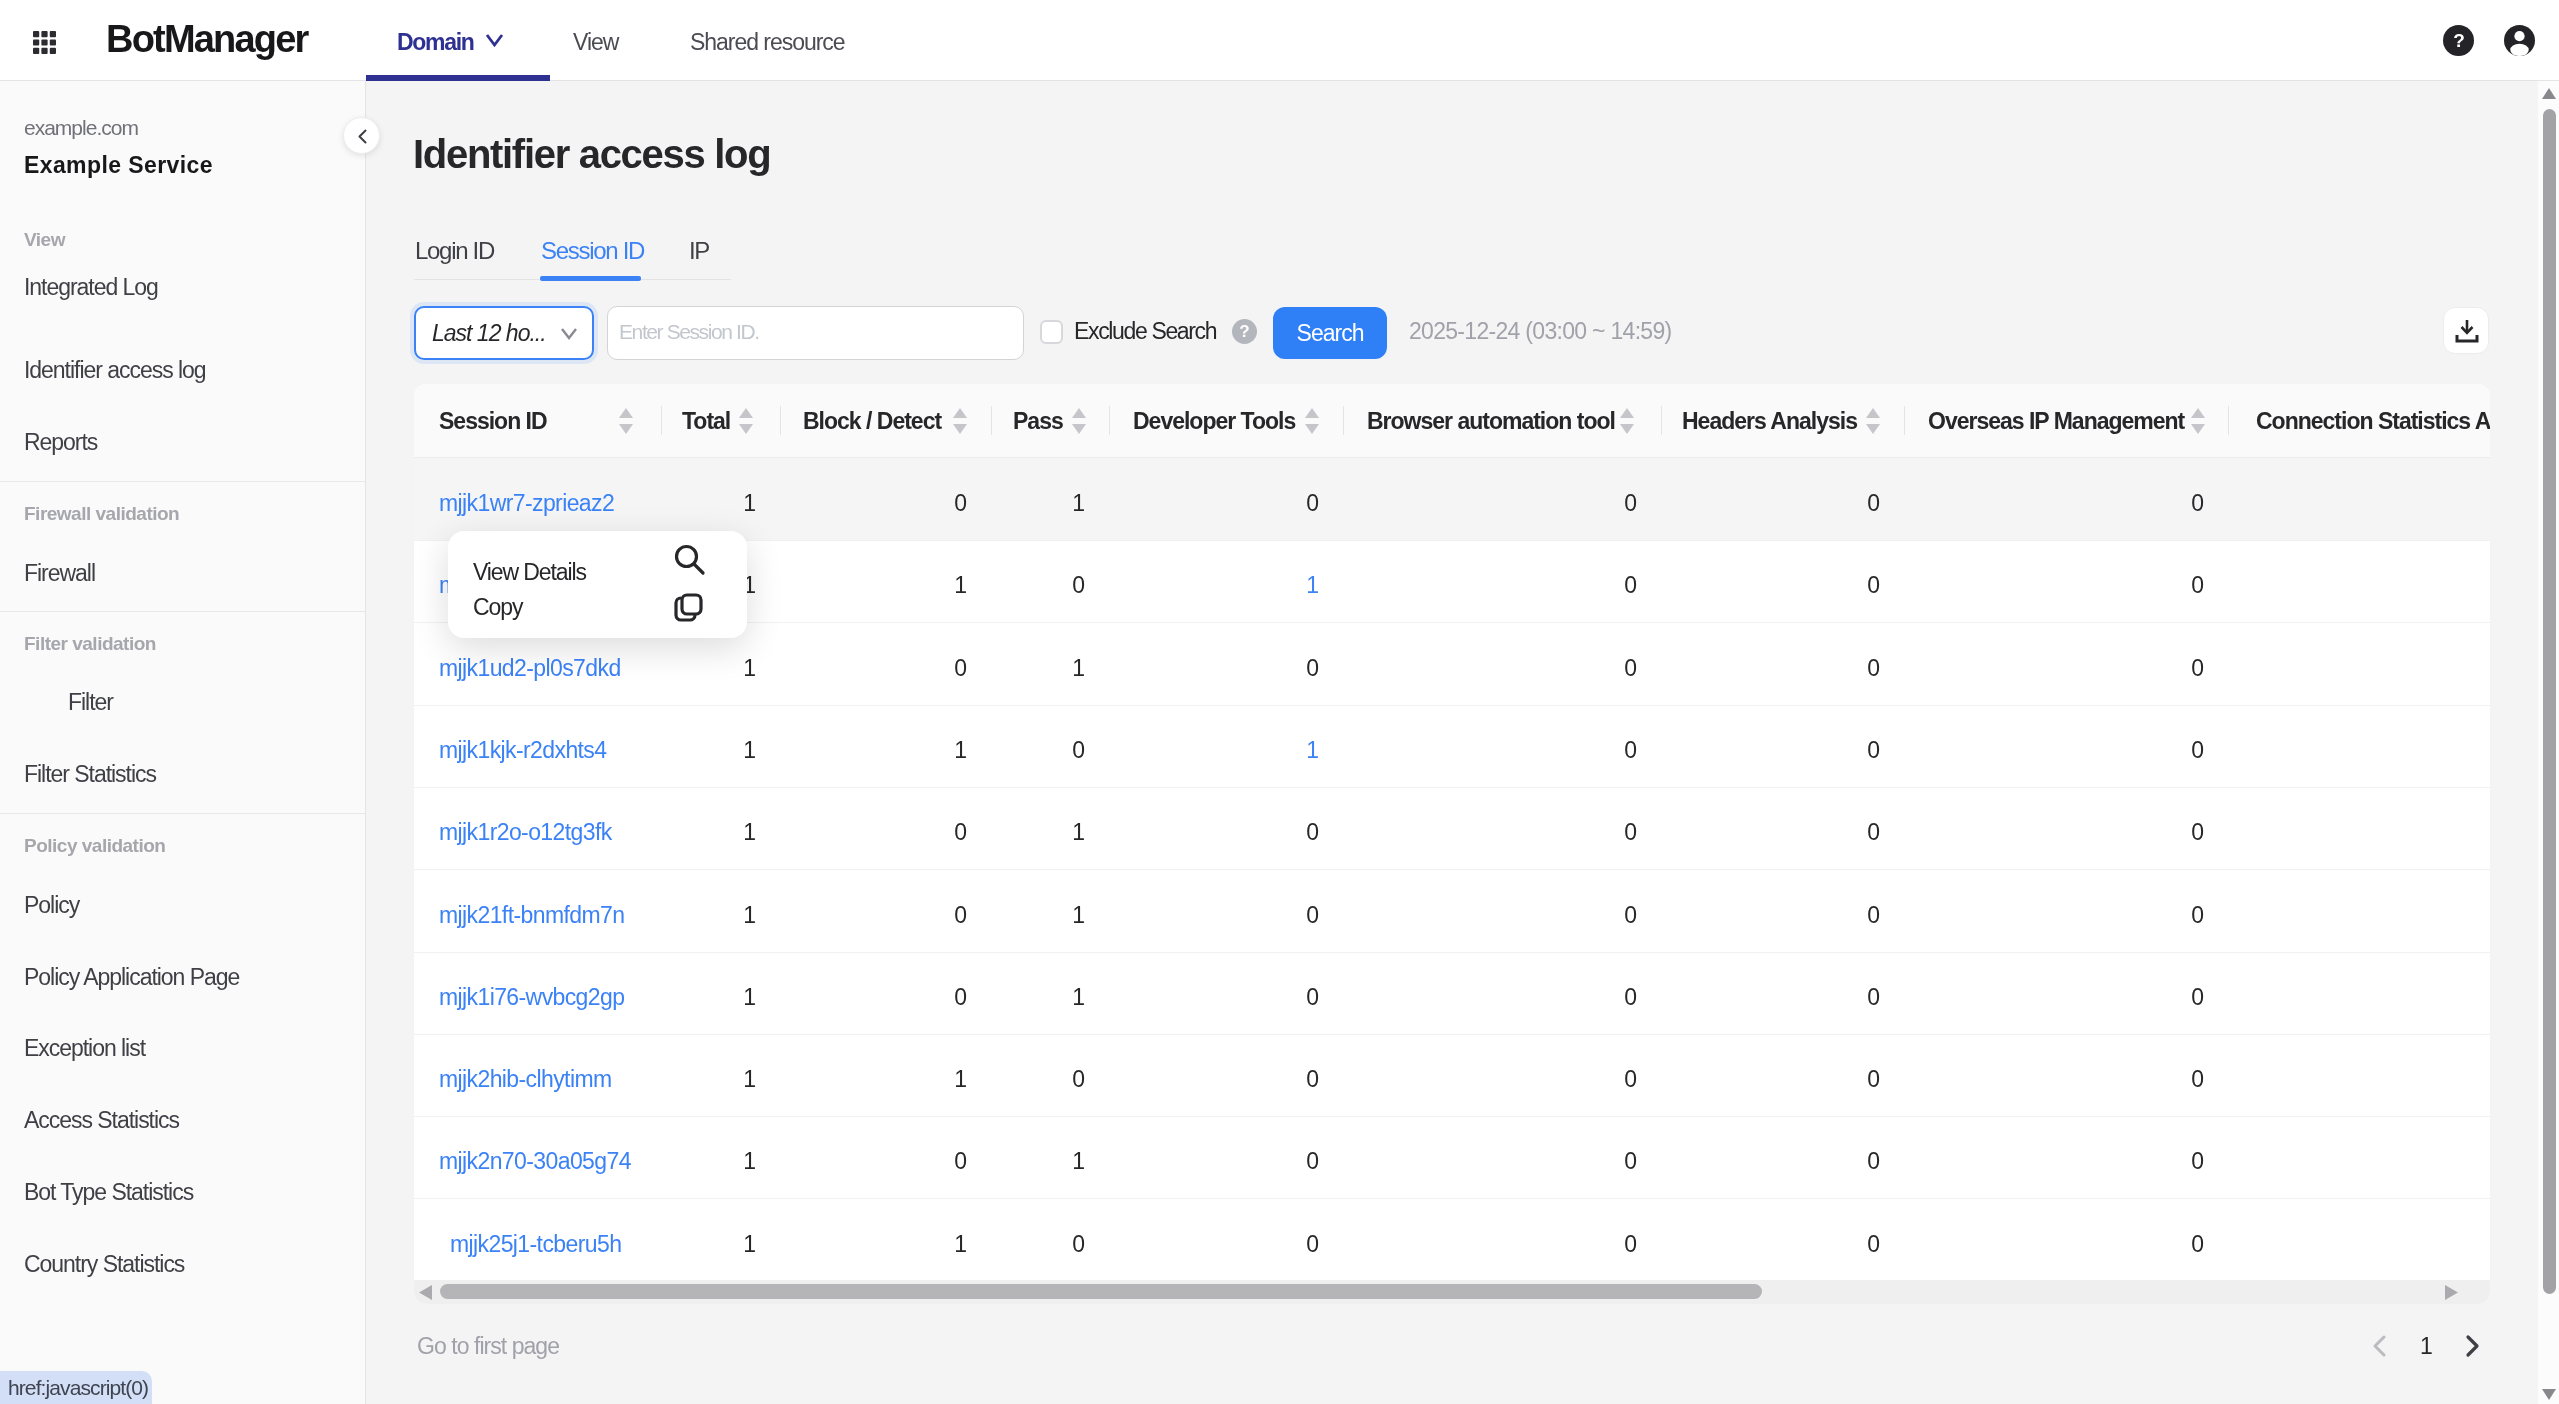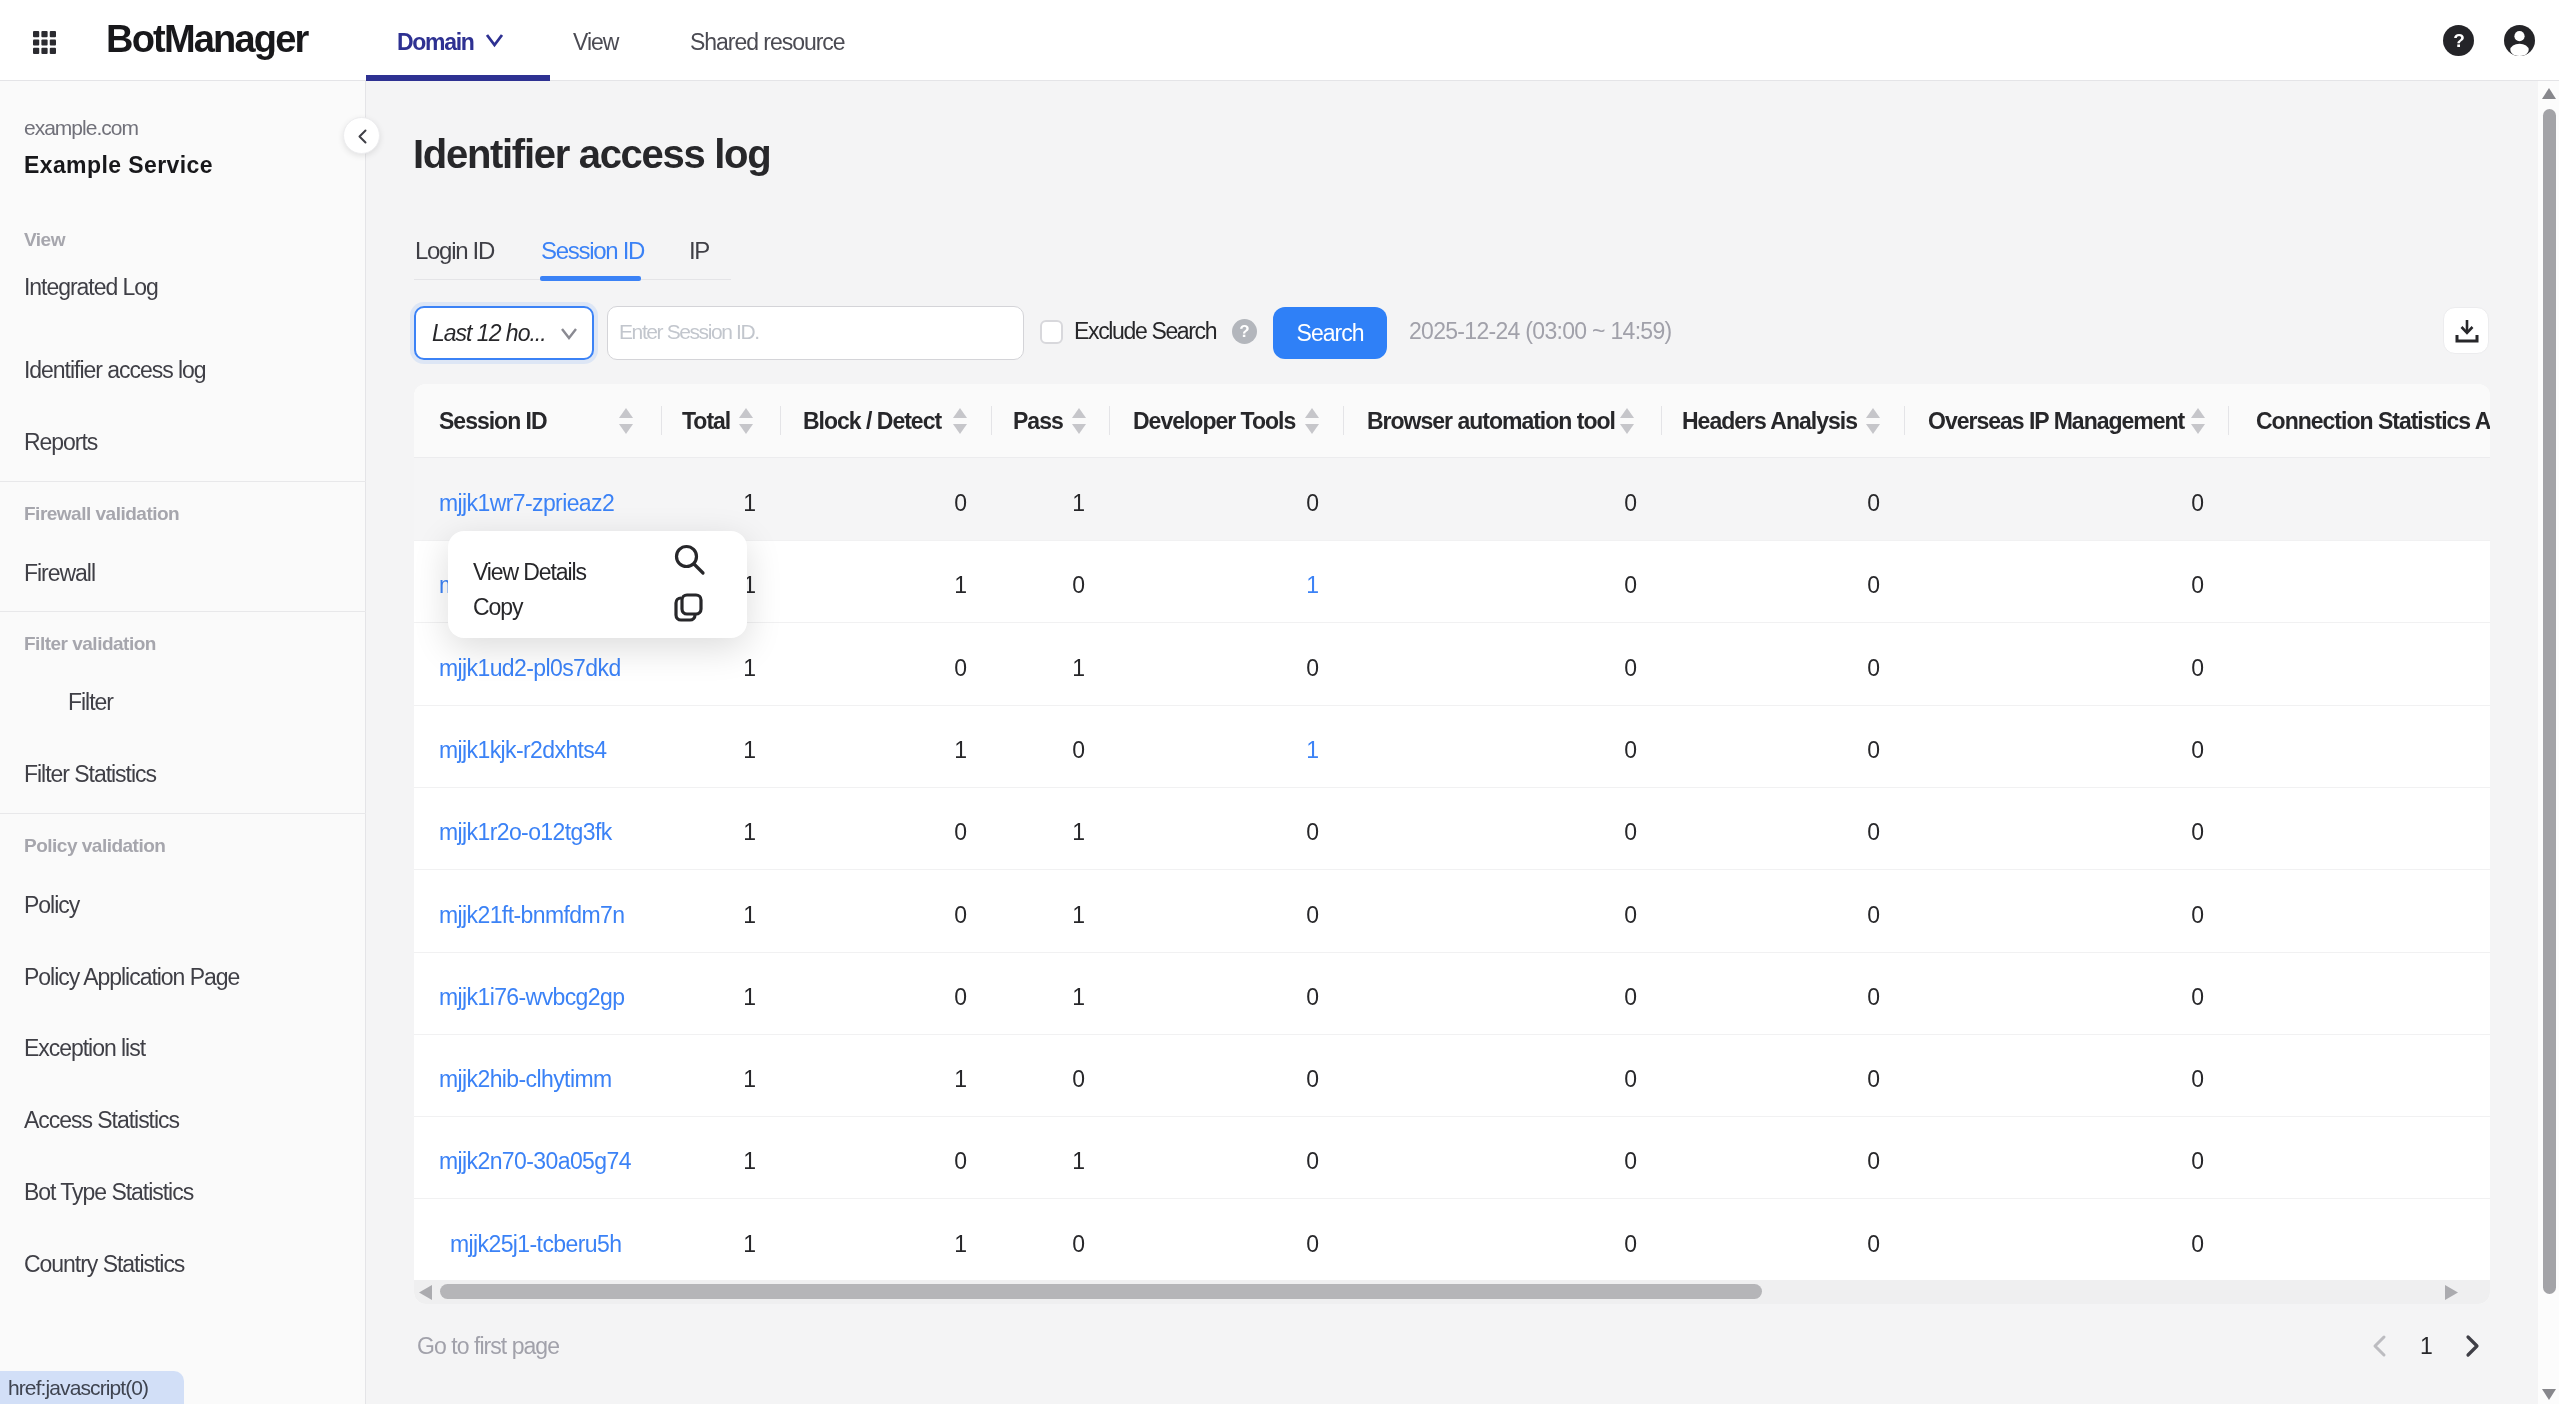--- a/index.html
+++ b/index.html
@@ -62,21 +62,21 @@
 
   
   .pg-first { position:absolute; left:417px; top:1333px; font-size:23px; color:#a1a1aa; letter-spacing:-0.95px; }
   .pg-num { position:absolute; left:2420px; top:1333px; font-size:23px; color:#27272a; }
 
   
   .vtrack { position:absolute; left:2538px; top:81px; width:21px; height:1323px; background:#fcfcfc; }
   .vthumb { position:absolute; left:2543px; top:109px; width:13px; height:1185px; background:#a3a3a7; border-radius:7px; }
 
   
-  .statusbar { position:absolute; left:0; top:1371px; width:184px; height:33px; background:#d2dff7; border-top-right-radius:10px; z-index:50; }
+  .statusbar { position:absolute; left:0; top:1371px; width:152px; height:33px; background:#d2dff7; border-top-right-radius:10px; z-index:50; }
   .statusbar span { position:absolute; left:8px; top:5px; font-size:21px; color:#3f4450; letter-spacing:-0.9px; }
 </style>
 </head>
 <body>
 
 <div class="sidebar">
   <div class="sb-domain">example.com</div>
   <div class="sb-service">Example Service</div>
   <div class="sb-label" style="top:229px;">View</div>
   <div class="sb-item" style="top:274px;">Integrated Log</div>

